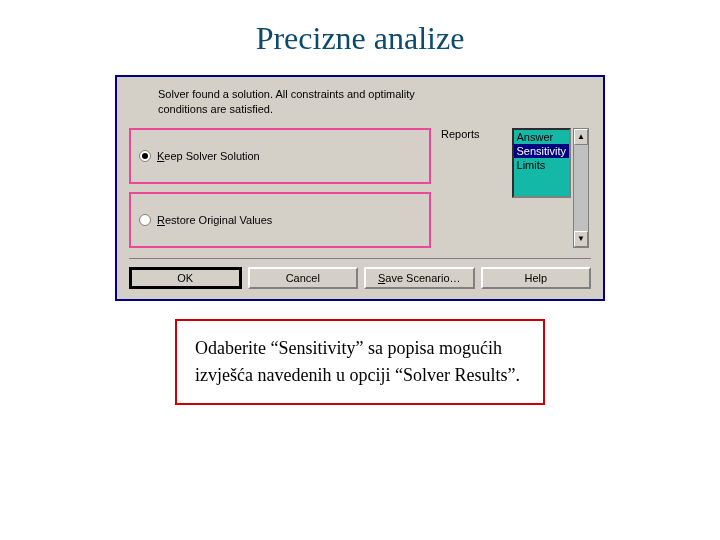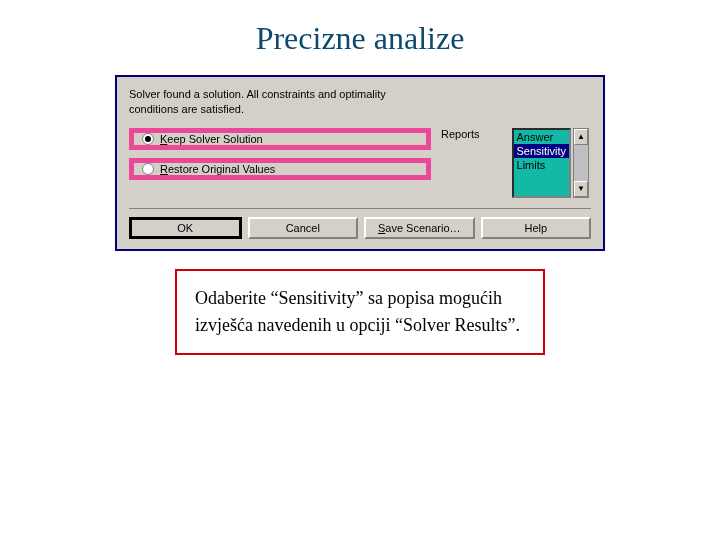--- a/index.html
+++ b/index.html
@@ -74,39 +74,40 @@
 
     .dialog-body {
       padding: 10px 12px;
     }
 
     .dialog-message {
       font-size: 11px;
       color: #000;
       margin-bottom: 10px;
       line-height: 1.4;
+      margin-left: 29px;
     }
 
     .dialog-content {
       display: flex;
       gap: 10px;
       margin-bottom: 10px;
     }
 
     .left-section {
       flex: 1;
       display: flex;
       flex-direction: column;
       gap: 8px;
     }
 
     .radio-option-box {
-      border: 5px solid #ec4899;
-      background: #d4d0c8;
-      padding: 0 8px;
+      border: 2px solid #ec4899;
+      background: #d4d0c8;
+      padding: 20px 8px;
       display: flex;
       align-items: flex-start;
       gap: 6px;
     }
 
     .radio-circle {
       width: 12px;
       height: 12px;
       border-radius: 50%;
       border: 1px solid #808080;

